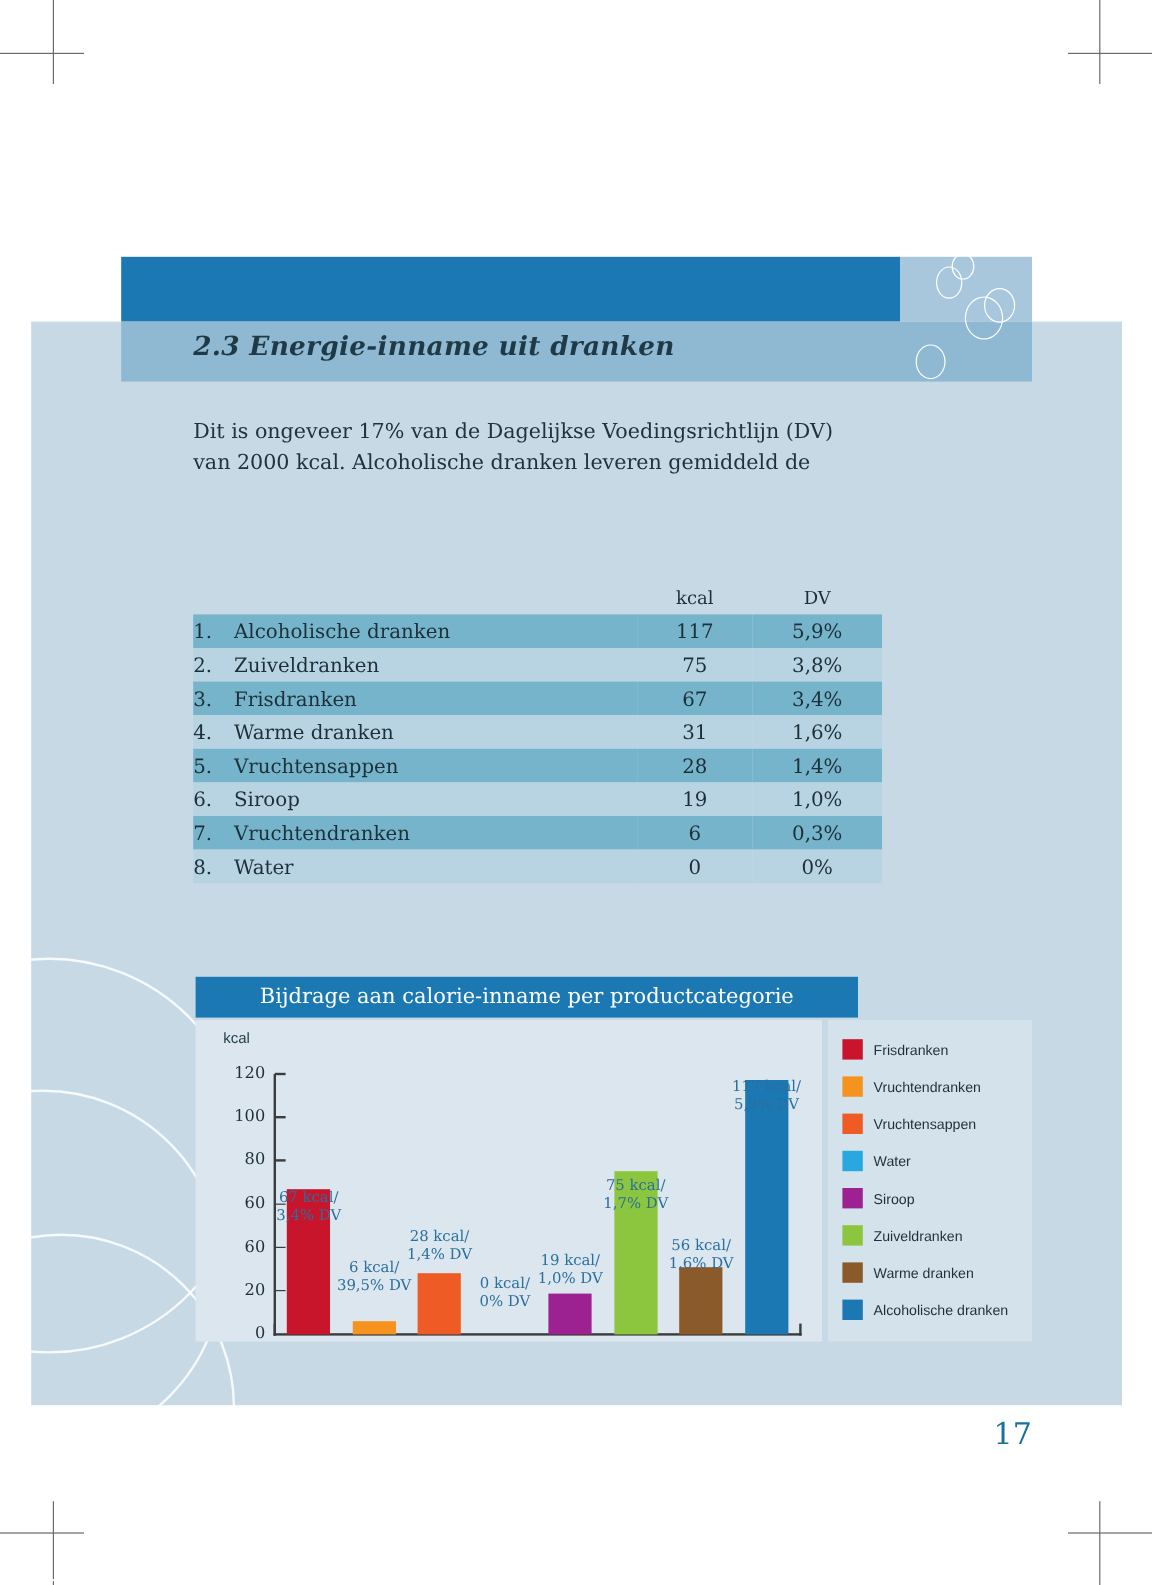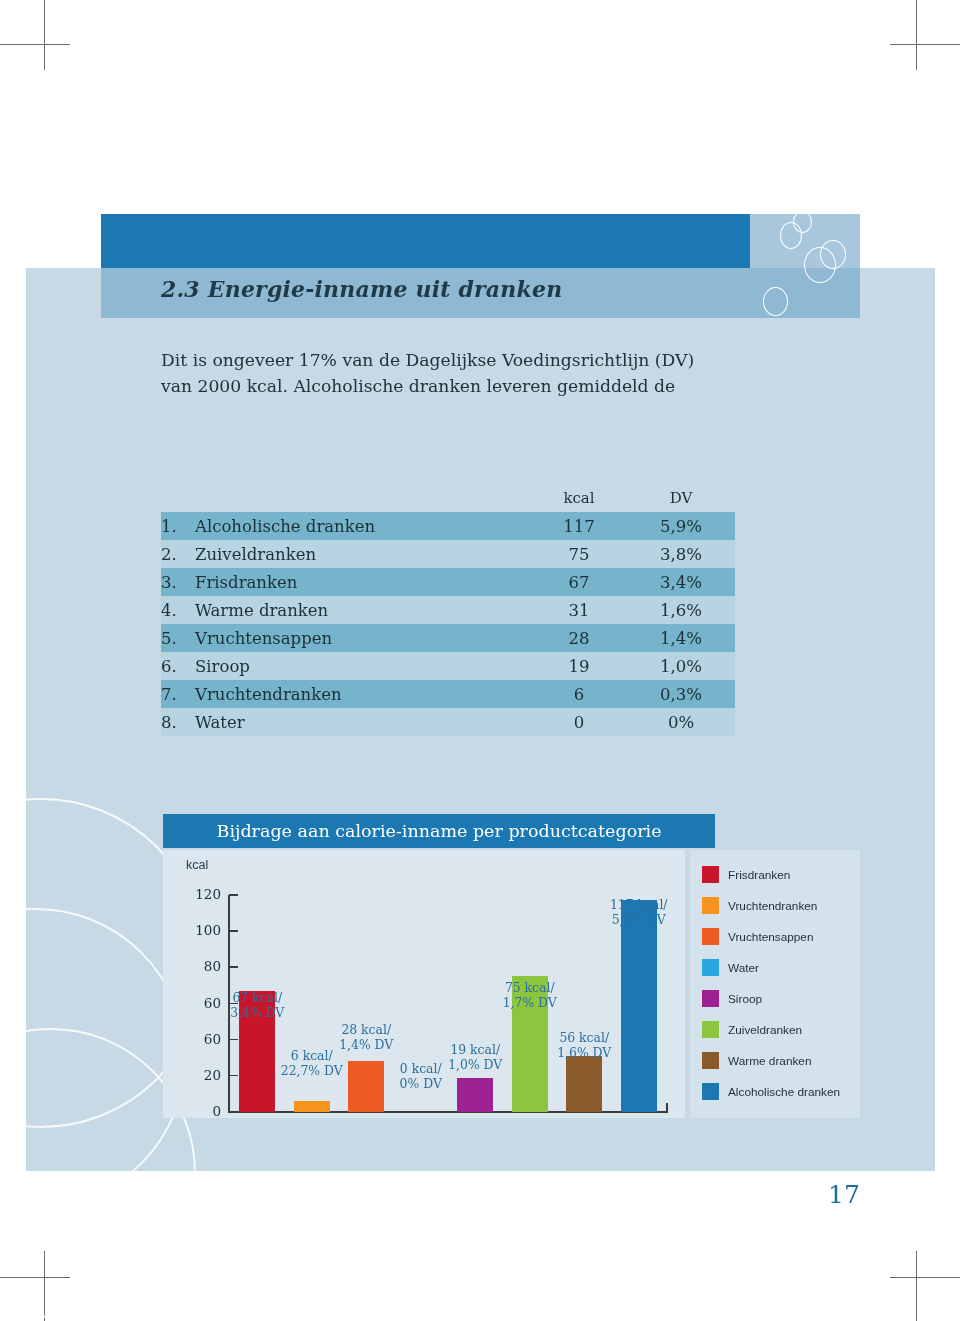--- a/index.html
+++ b/index.html
@@ -416,21 +416,21 @@
           <div class="bar" title="Warme dranken" style="left: 336.25px; width: 36px; height: 56.0583px; background: rgb(138, 90, 43);"></div>
           <div class="bar" title="Alcoholische dranken" style="left: 390.75px; width: 36px; height: 211.575px; background: rgb(27, 120, 179);"></div>
         </div>
       <div id="bar-labels">
           <div class="bar-label" style="width: 74px; left: 57.25px; top: 140px;">
             <div>67 kcal/</div>
             <div>3,4% DV</div>
           </div>
           <div class="bar-label" style="width: 74px; left: 111.75px; top: 198px;">
             <div>6 kcal/</div>
-            <div>22,7% DV</div>
+            <div>39,5% DV</div>
           </div>
           <div class="bar-label" style="width: 74px; left: 166.25px; top: 172px;">
             <div>28 kcal/</div>
             <div>1,4% DV</div>
           </div>
           <div class="bar-label" style="width: 74px; left: 220.75px; top: 211px;">
             <div>0 kcal/</div>
             <div>0% DV</div>
           </div>
           <div class="bar-label" style="width: 74px; left: 275.25px; top: 192px;">

